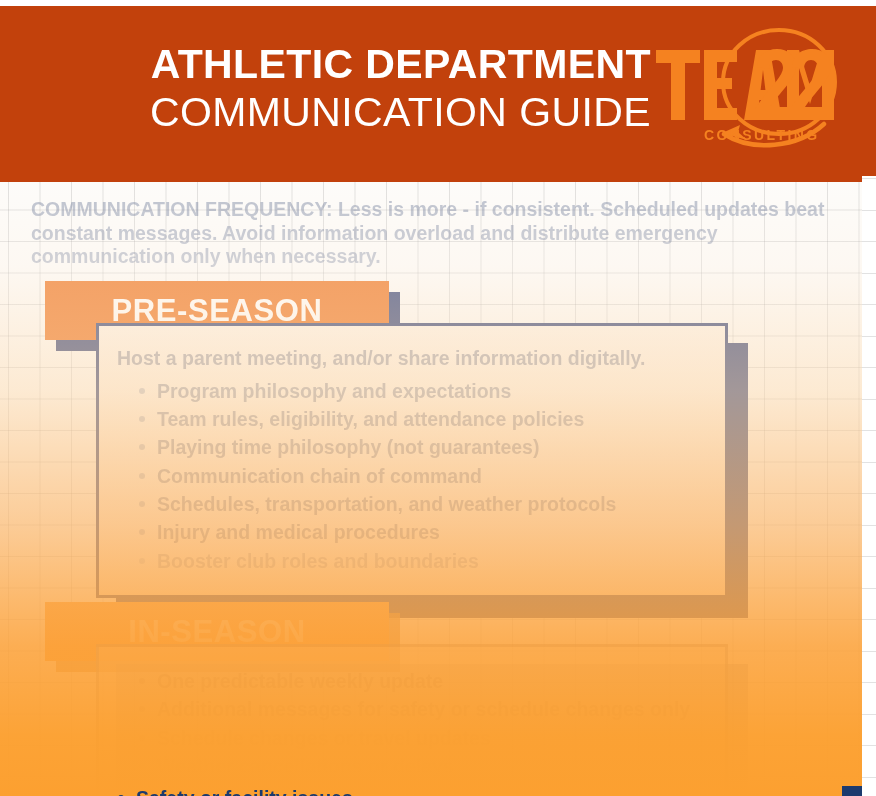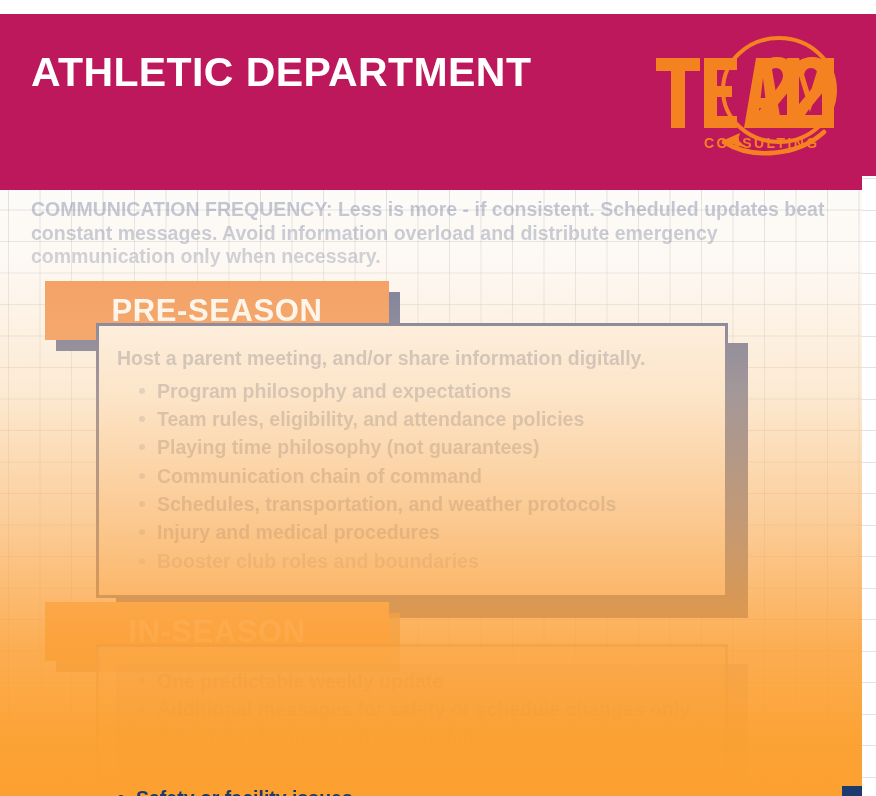--- a/index.html
+++ b/index.html
@@ -15,24 +15,25 @@
     position: relative;
     width: 876px;
     height: 796px;
     overflow: hidden;
     background: #ffffff;
   }
 
   
   #header {
     position: absolute;
-    left: 0; top: 14px;
+    left: 0; top: 6px;
     width: 876px; height: 176px;
-    background: #be185d;
+    background: #c2410c;
     z-index: 40;
+    text-align: right;
   }
   #header-titles {
     position: absolute;
     left: 31px; top: 34px;
     width: 620px;
   }
   .title-line1 {
     font-size: 41px;
     font-weight: 700;
     letter-spacing: 0.4px;
@@ -328,20 +329,21 @@
       <div class="gut-tick" style="top: 474.5px;"></div>
       <div class="gut-tick" style="top: 506px;"></div>
       <div class="gut-tick" style="top: 537.5px;"></div>
       <div class="gut-tick" style="top: 569px;"></div>
       <div class="gut-tick" style="top: 600.5px;"></div>
     </div>
 
   <div id="header">
     <div id="header-titles">
       <div class="title-line1">ATHLETIC DEPARTMENT</div>
+      <div class="title-line2">COMMUNICATION GUIDE</div>
     </div>
 
     <div id="logo">
       <svg width="212" height="140" viewBox="0 0 212 140" xmlns="http://www.w3.org/2000/svg">
 
         <ellipse cx="131" cy="58" rx="56" ry="52" fill="none" stroke="#F58220" stroke-width="4"></ellipse>
         <path d="M 76 110 C 104 128, 150 124, 176 100" fill="none" stroke="#F58220" stroke-width="4.5" stroke-linecap="round"></path>
         <path d="M 74 109 L 92 101 L 90 108 L 99 116 Z" fill="#F58220"></path>
 
         <g fill="#F58220">

